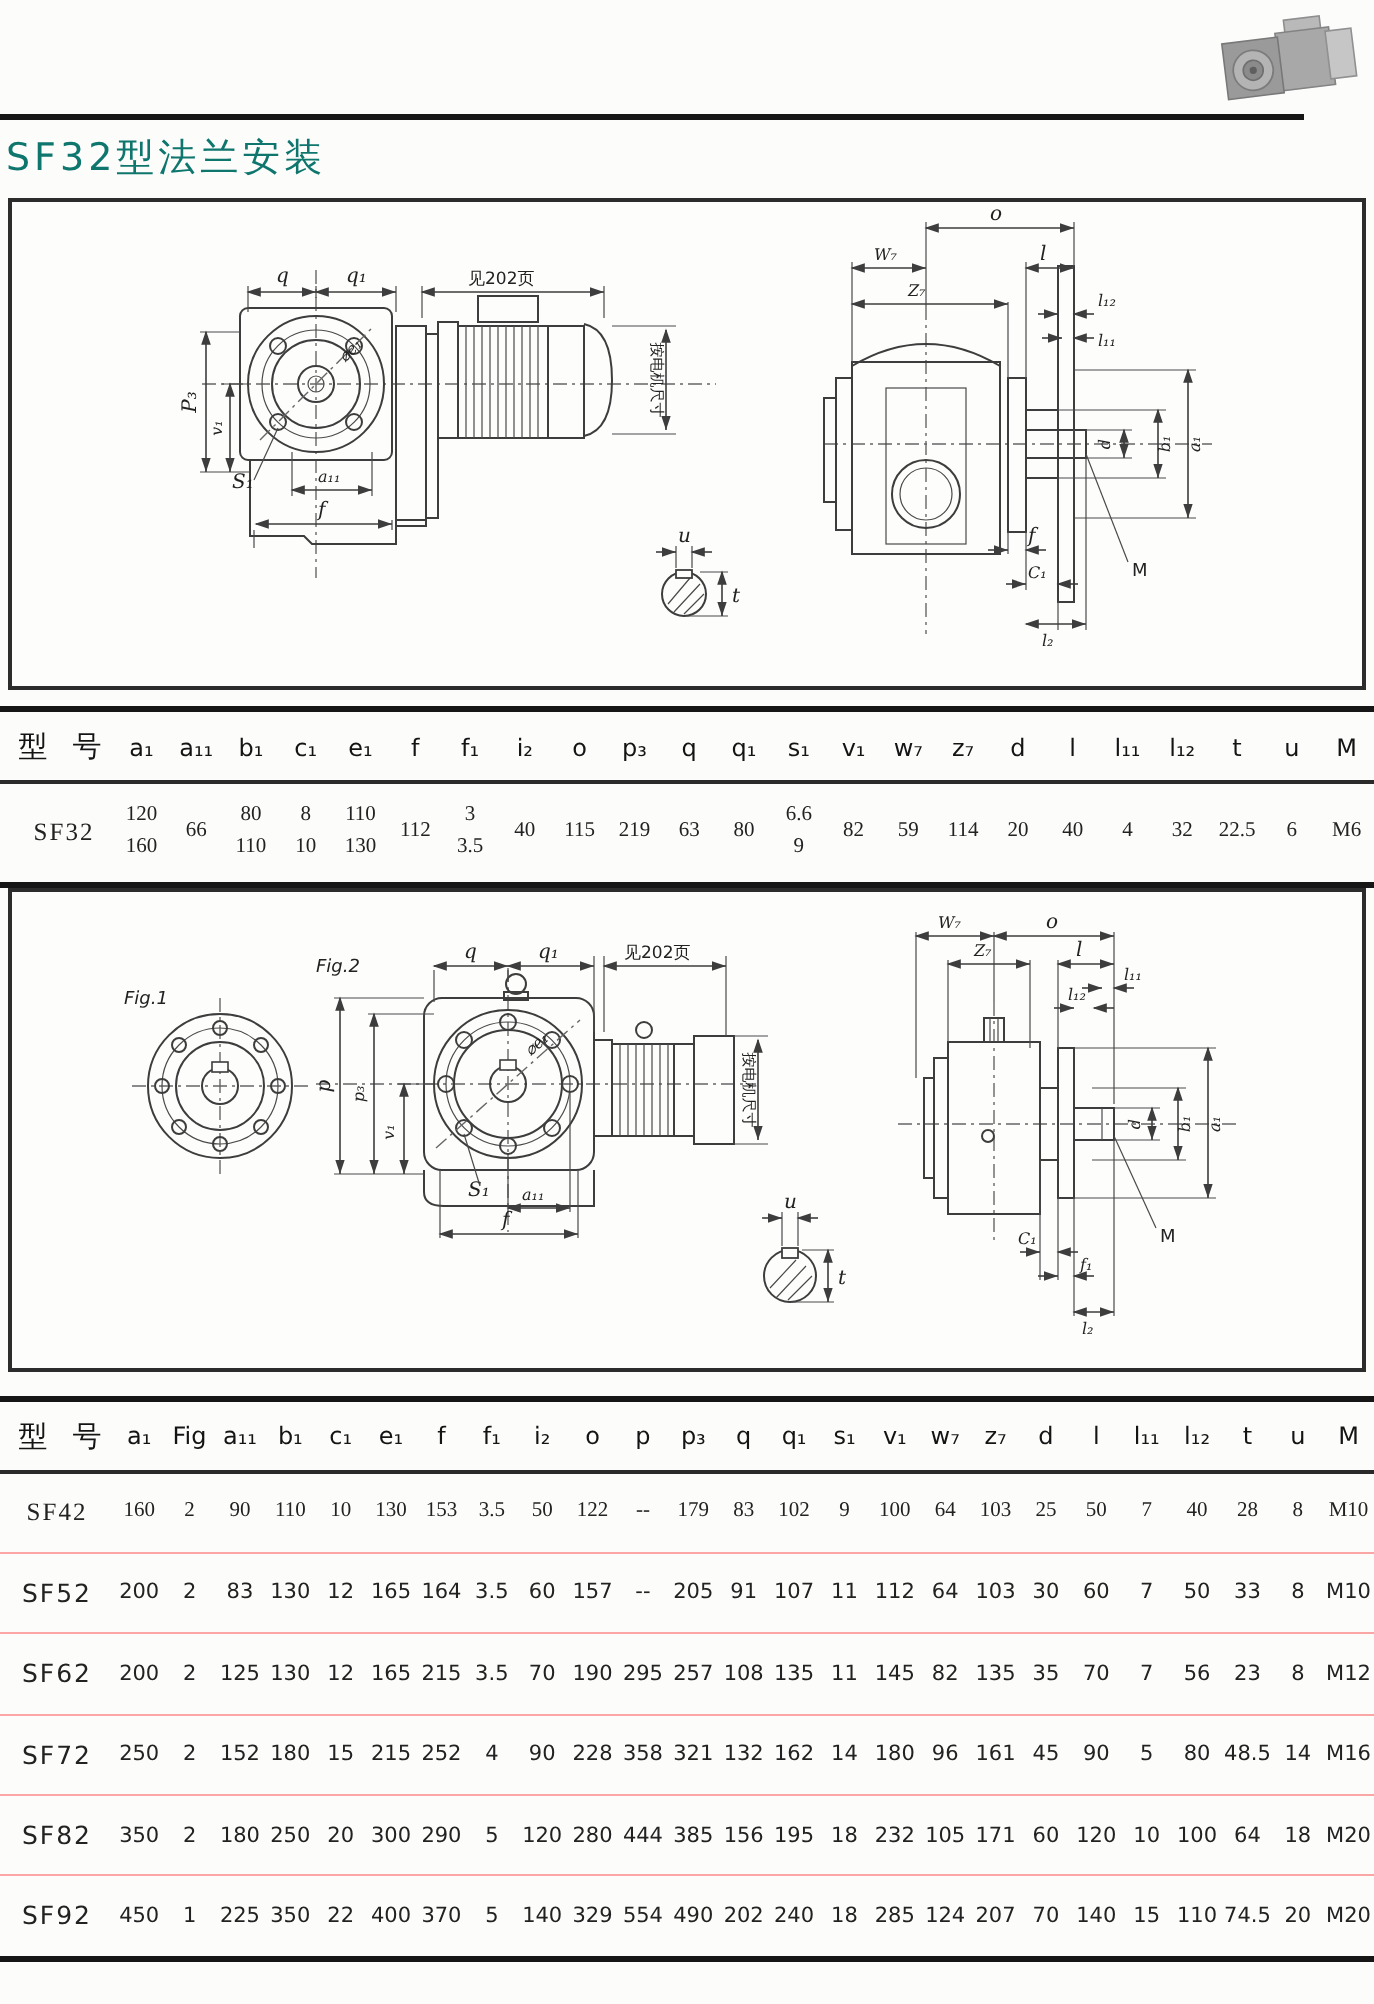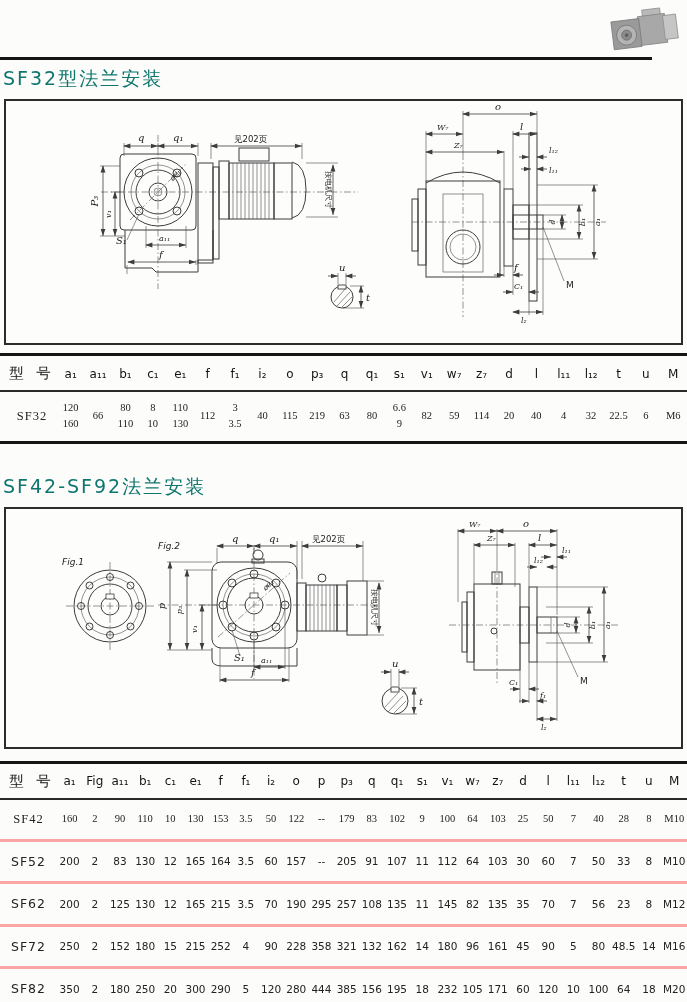--- a/index.html
+++ b/index.html
@@ -21,21 +21,21 @@
   svg .ln   { stroke:#3d3d3d; fill:none; stroke-width:1; }
   svg .thin { stroke:#4a4a4a; fill:none; stroke-width:0.6; }
   svg .cl   { stroke:#666; fill:none; stroke-width:0.7; stroke-dasharray:7 2.5 1.5 2.5; }
   svg .dim  { stroke:#3d3d3d; fill:none; stroke-width:0.8; }
 
   table { width:100%; border-collapse:collapse; table-layout:fixed;
           border-top:3px solid #161616; border-bottom:3px solid #161616; }
   #table1 { margin-top:8px; }
   #table2 { margin-top:12px; }
   thead tr { border-bottom:2px solid #2a2a2a; }
-  tbody tr { border-top:3px solid #fca5a5; }
+  tbody tr { border-top:1px solid #fca5a5; }
   tbody tr:first-child { border-top:none;font-family:Liberation Serif, serif; }
   th { font-weight:normal; font-size:12px; padding:8px 0 7px; text-align:center; color:#141414; }
   th.model-col, td.model-col { width:57px; text-align:center; padding-left:7px; }
   th.model-col { font-size:14.5px; letter-spacing:4px; }
   td { font-size:10.5px; text-align:center; padding:8px 0; white-space:pre-line; line-height:1.55; color:#222; }
   td.model-col { font-size:12.5px; letter-spacing:1px; }
   #table2 td { padding:10px 0; }
 </style>
 </head>
 <body>
@@ -252,21 +252,20 @@
           <td>40</td>
           <td>4</td>
           <td>32</td>
           <td>22.5</td>
           <td>6</td>
           <td>M6</td>
         </tr>
       </tbody>
   </table>
 
-  <div class="sec-title second">SF42-SF92法兰安装</div>
 
   <div class="drawing-box">
   <svg width="675" height="238" viewBox="0 0 675 238">
     <defs>
       <marker id="d2aE" markerWidth="10" markerHeight="8" refX="9" refY="4" orient="auto">
             <path d="M0,1 L9,4 L0,7 Z" fill="#3d3d3d"></path>
           </marker>
       <marker id="d2aS" markerWidth="10" markerHeight="8" refX="1" refY="4" orient="auto">
             <path d="M9,1 L0,4 L9,7 Z" fill="#3d3d3d"></path>
           </marker>

